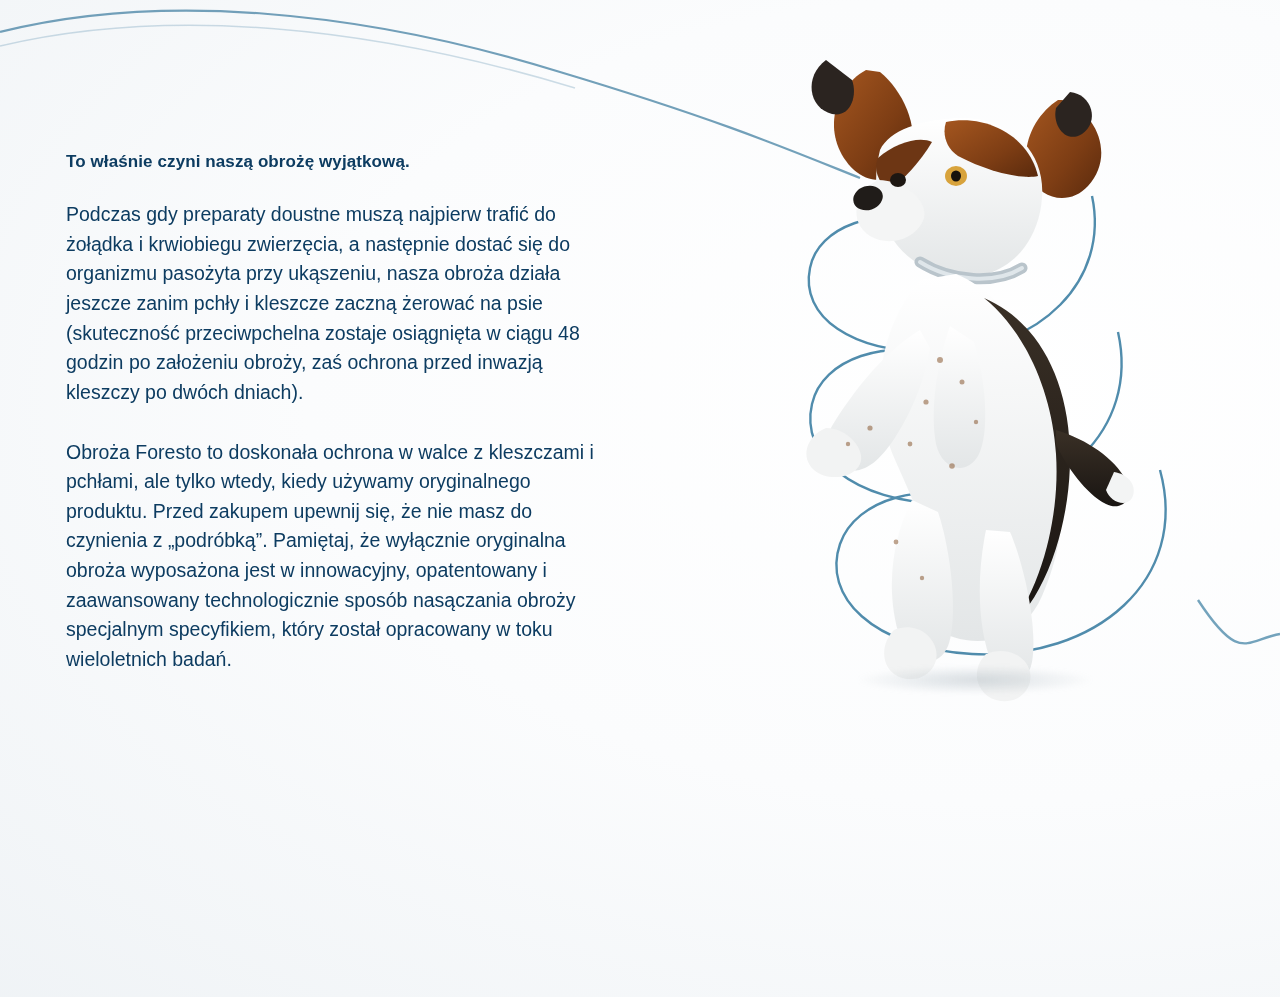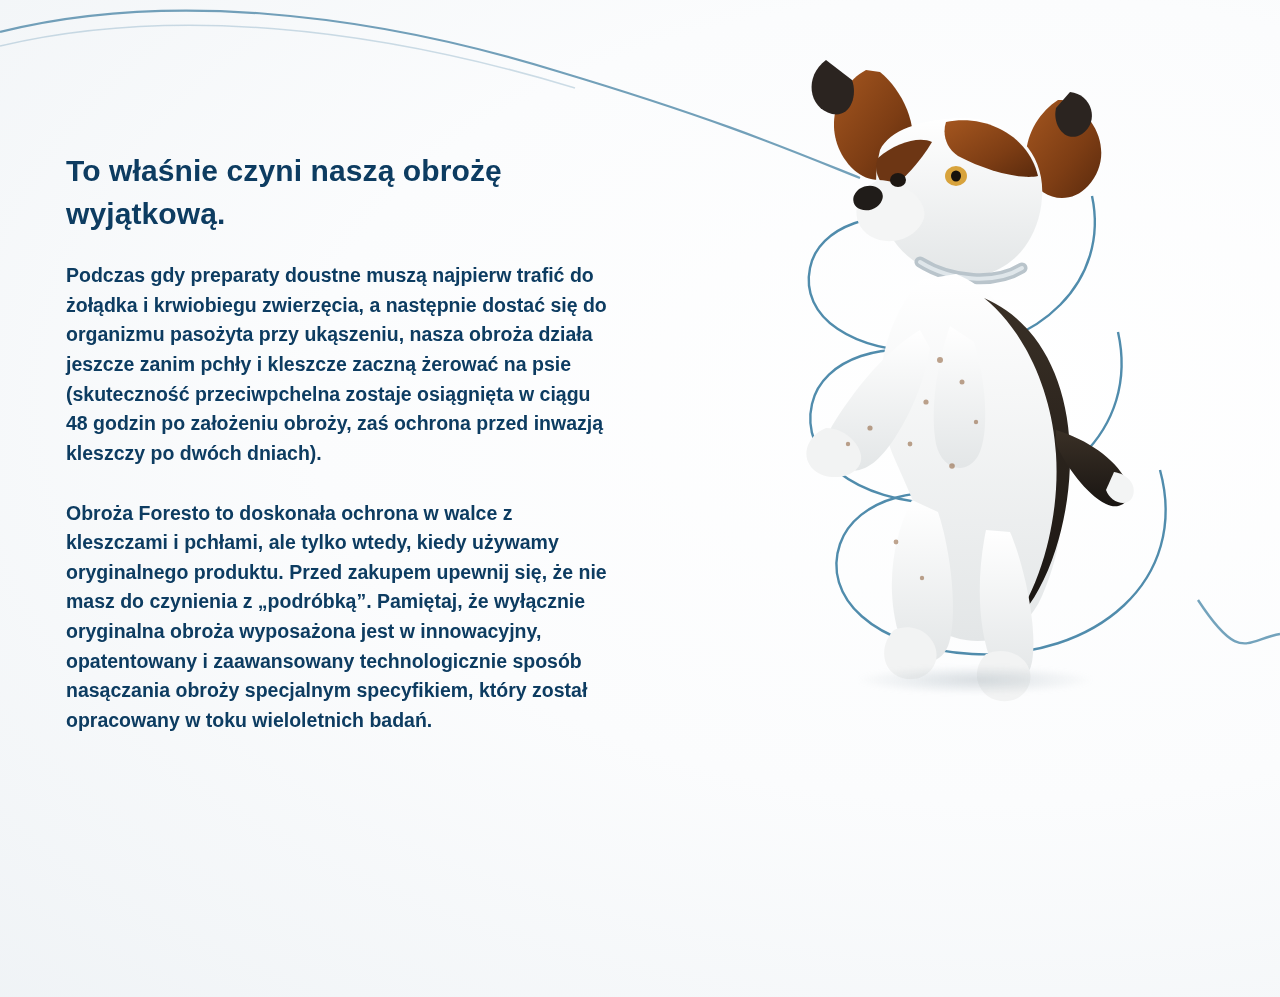--- a/index.html
+++ b/index.html
@@ -42,35 +42,35 @@
   
   .content {
     position: absolute;
     left: 66px;
     top: 150px;
     width: 560px;
     color: #0b3c5d;
   }
 
   .headline {
-    font-size: 30px;
+    font-size: 17px;
     line-height: 1.42;
     font-weight: bold;
     color: #0d3c61;
     margin: 0 0 26px 0;
     letter-spacing: 0.1px;
     max-width: 470px;
   }
 
   .para {
     font-size: 19.5px;
     line-height: 1.52;
     color: #0d3c61;
     margin: 0 0 30px 0;
-    font-weight: 700;
+    font-weight: 400;
     max-width: 545px;
   }
   .para:last-child { margin-bottom: 11px; }
 
   .ground-shadow {
     position: absolute;
     left: 810px;
     top: 660px;
     width: 330px;
     height: 40px;

